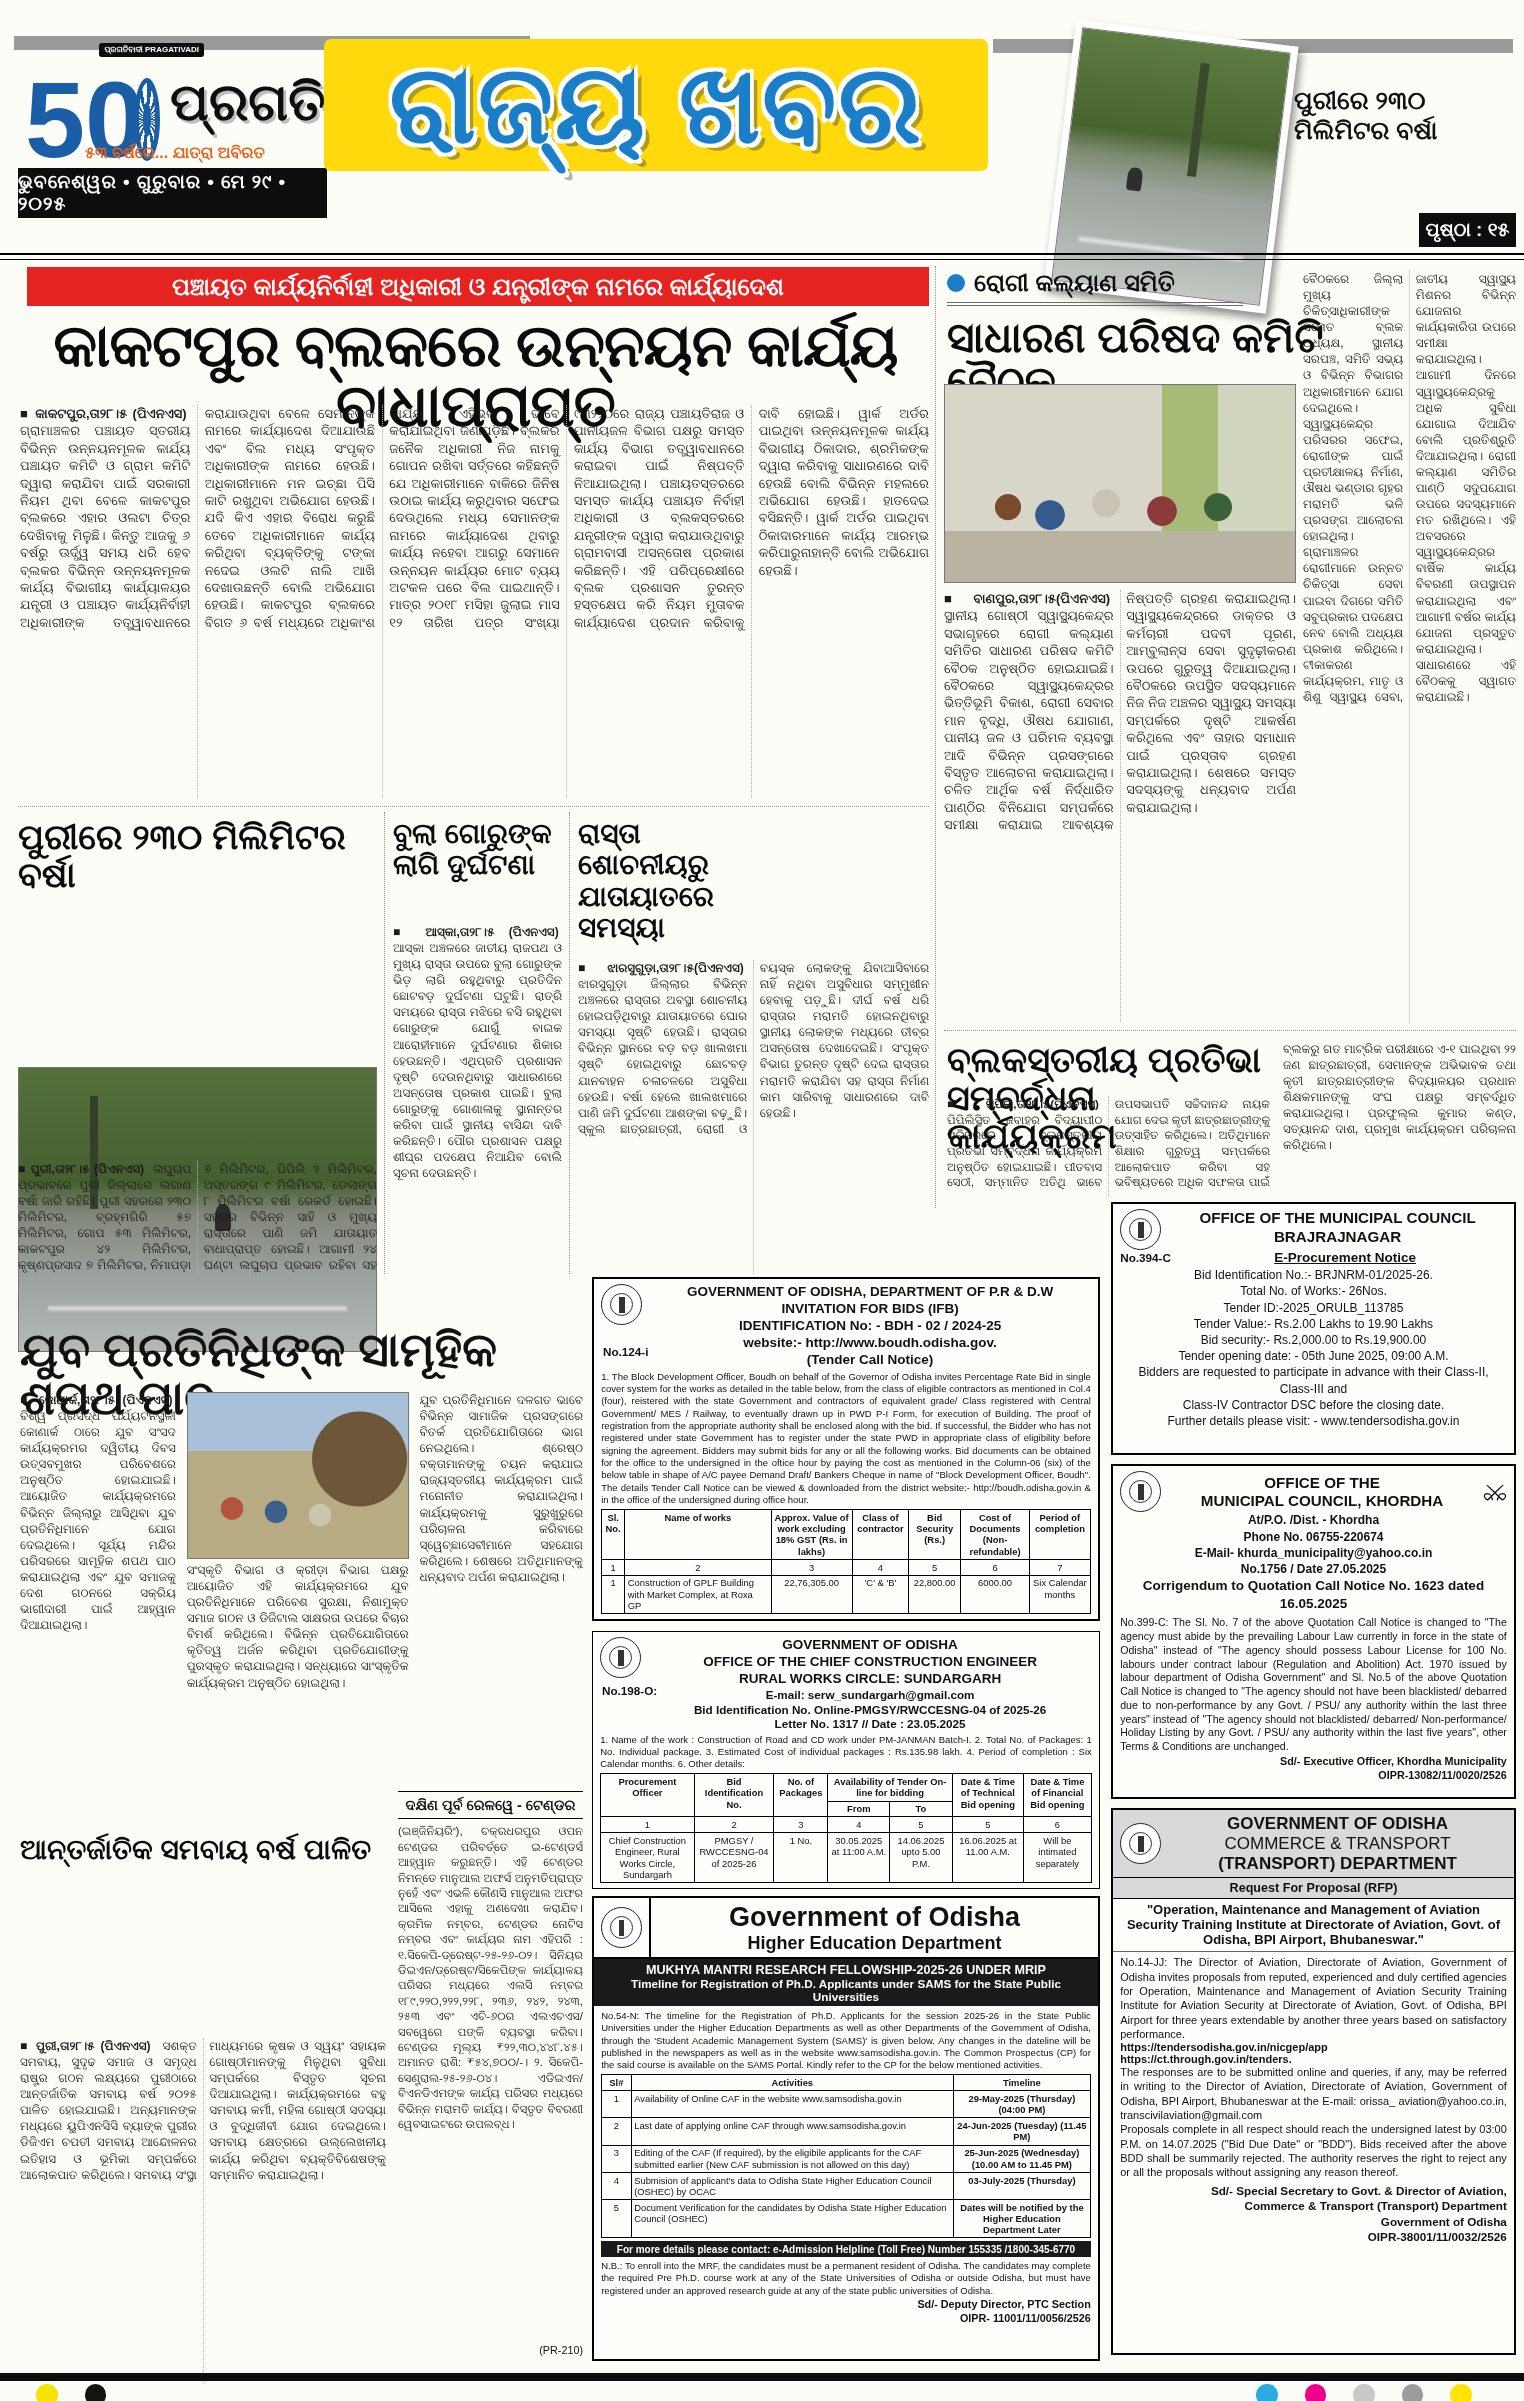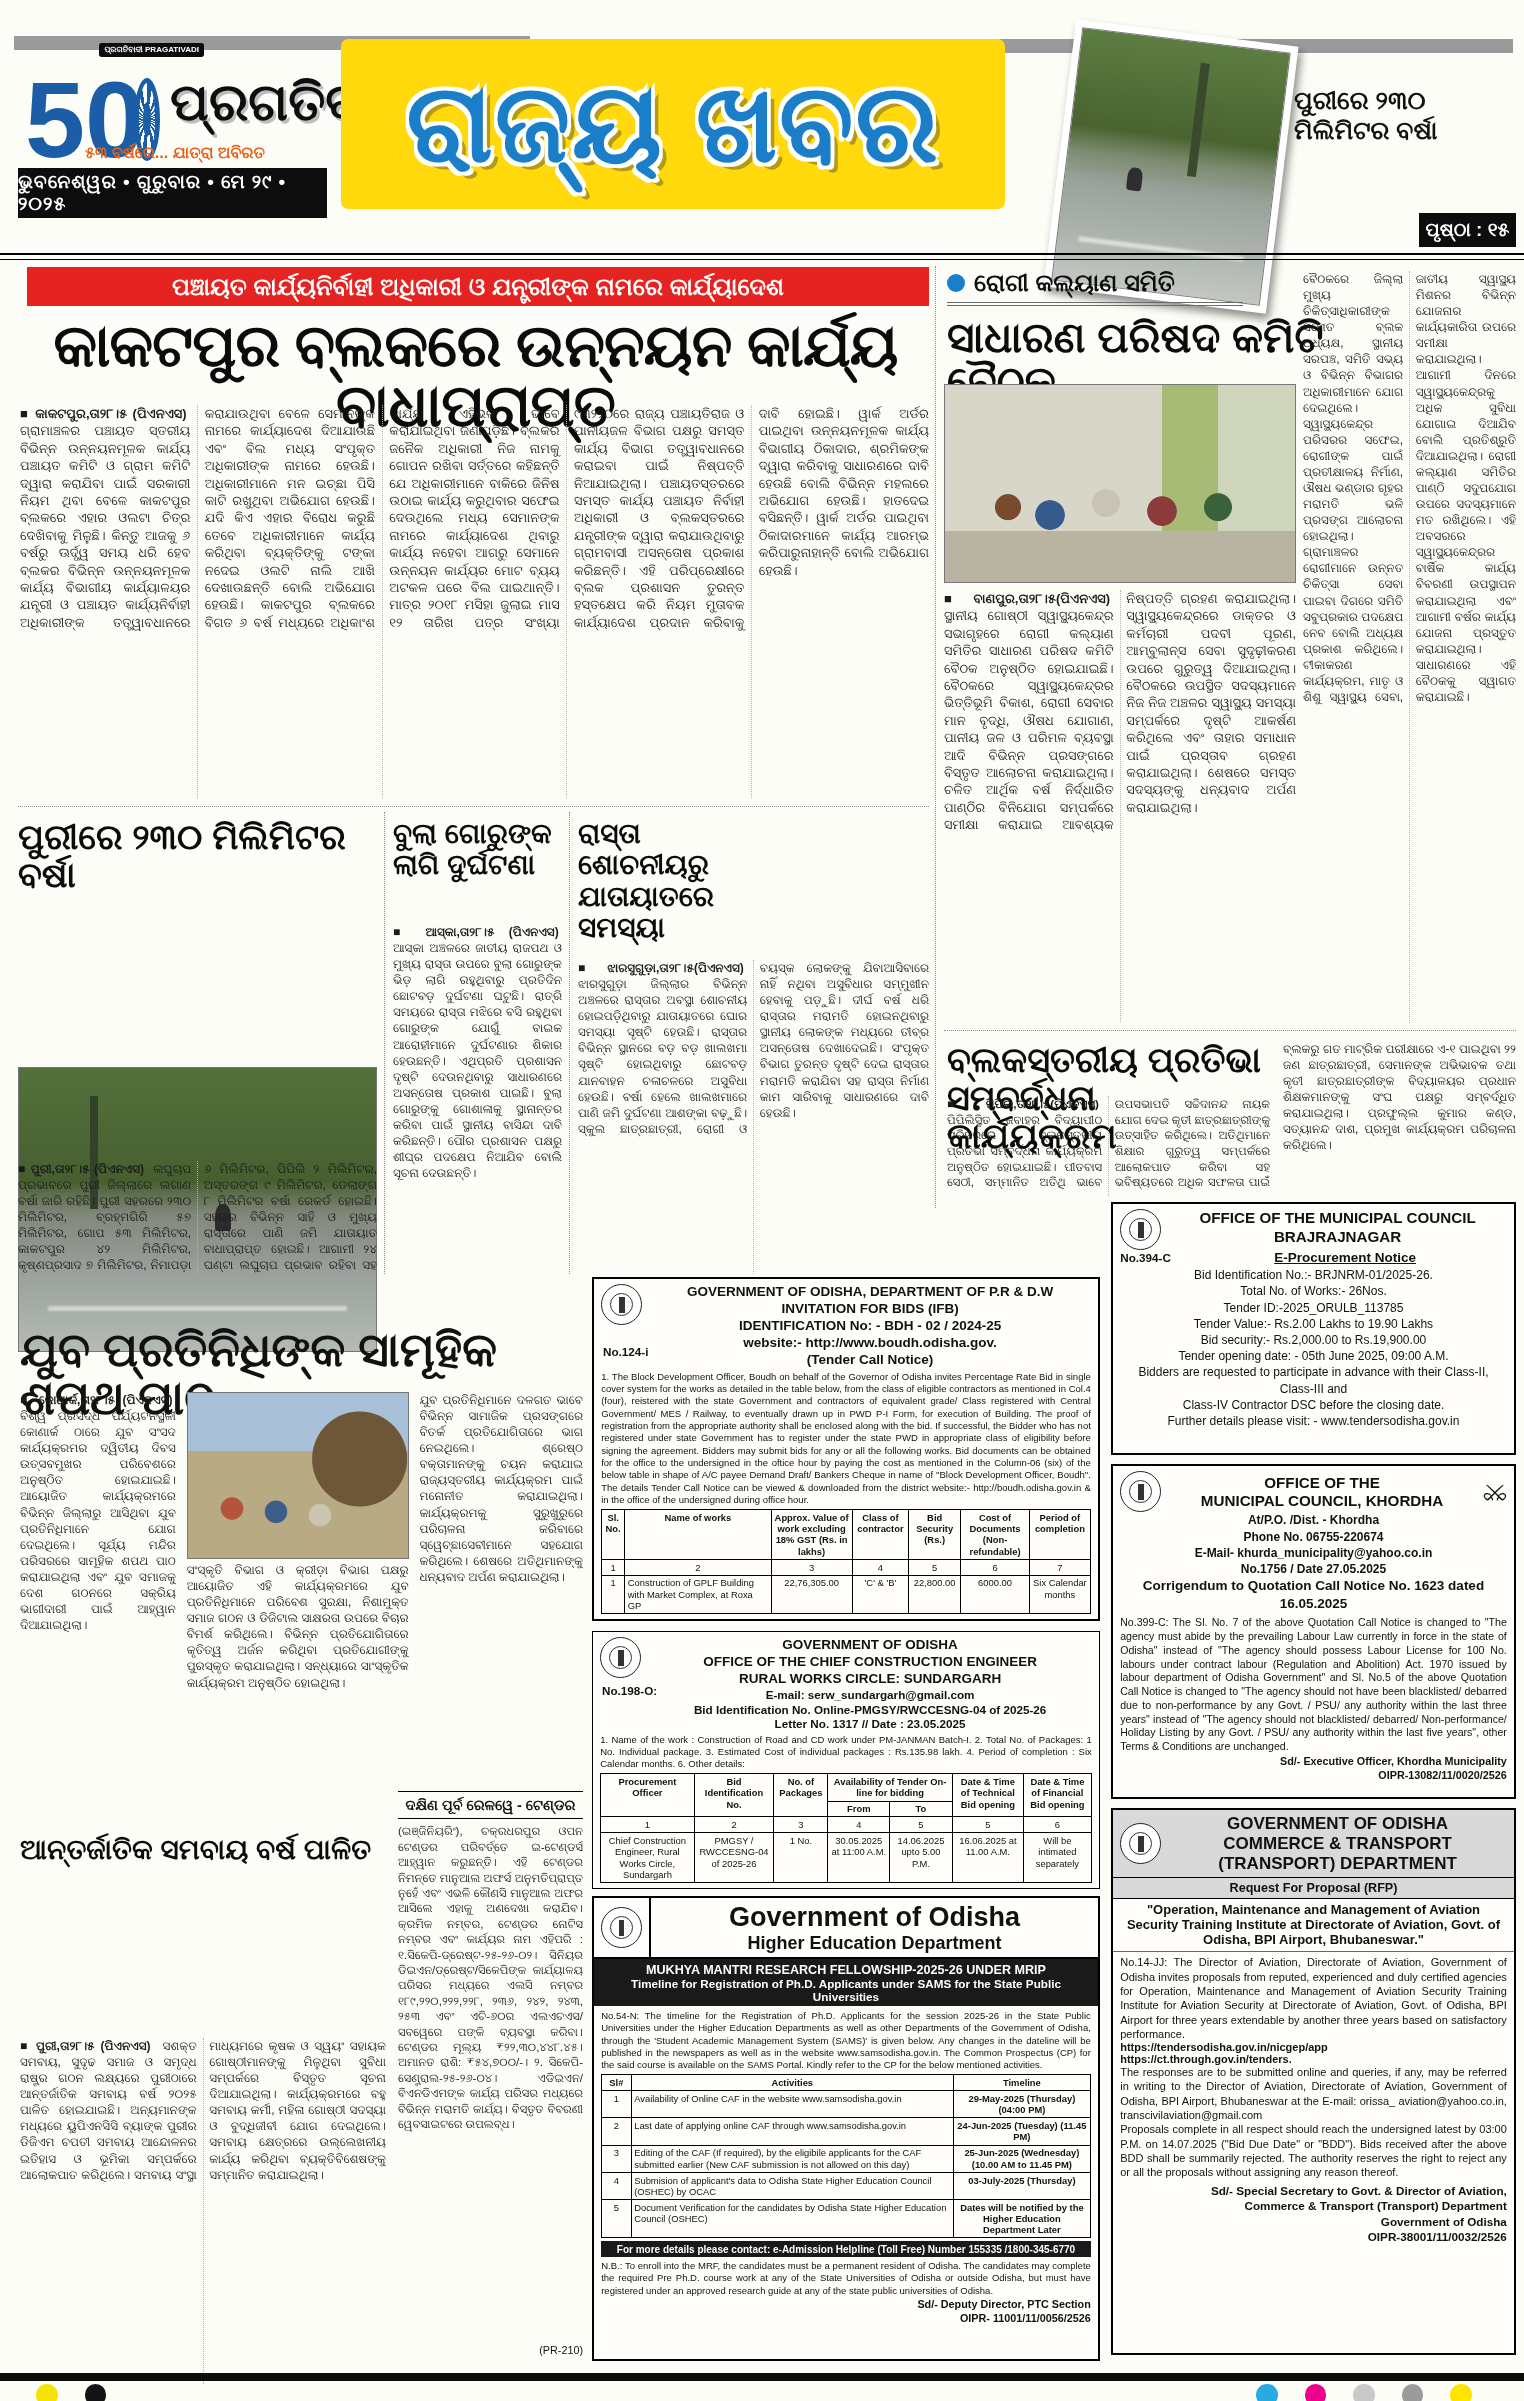--- a/index.html
+++ b/index.html
@@ -68,21 +68,21 @@
     <div style="font-size:108px;font-weight:900;color:#1b5ea6;line-height:1">50</div>
     <div class="wheel" style="width:83px;height:83px;margin-left:-10.8px"></div>
   </div>
   <div class="abs" style="left:99px;top:43px;background:#0d0d0d;color:#fff;font-size:8px;font-weight:bold;padding:1.8px 5.4px;border-radius:2.7px">ପ୍ରଗତିବାଦୀ PRAGATIVADI</div>
   <div class="abs" style="left:34px;top:176px;font-size:10.8px;font-weight:bold;color:#1b5ea6"><span>1971-2021</span> <span>YEARS</span></div>
   <div class="abs" style="left:170px;top:72px;font-size:52px;font-weight:900;color:#0d0d0d;text-shadow:2.7px 2.7px 0 #bdbdbd">ପ୍ରଗତିବାଦୀ</div>
   <div class="abs" style="left:85px;top:144px;font-size:16px;font-weight:bold;color:#e8611a">୫୩ ବର୍ଷରେ... ଯାତ୍ରା ଅବିରତ</div>
 
   <div class="abs datebar" style="left:18px;top:168px;width:309px;height:50px">ଭୁବନେଶ୍ୱର • ଗୁରୁବାର • ମେ ୨୯ • ୨୦୨୫</div>
 
-  <div class="abs titleband" style="left:341px;top:39px;width:664px;height:170px">
+  <div class="abs titleband" style="left:324px;top:39px;width:664px;height:132px">
     <div class="bigtitle">ରାଜ୍ୟ ଖବର</div>
   </div>
 
   <div class="abs pframe" style="left:1059px;top:32px;width:224px;height:269px;transform:rotate(7deg)">
     <div class="photo" style="width:100%;height:100%;background:
       linear-gradient(180deg,#5d7d43 0%,#49632f 38%,#7c8b70 48%,#9aa29b 60%,#aab1ab 78%,#c2c7c1 100%)">
       <div class="abs" style="left:58%;top:8%;width:9px;height:45%;background:#3a4a2c"></div>
       <div class="abs" style="left:30%;top:52%;width:14.4px;height:23px;background:#2e2e2e;border-radius:40% 40% 20% 20%"></div>
       <div class="abs" style="left:10%;top:82%;width:80%;height:4.5px;background:rgba(255,255,255,.55);filter:blur(0.9px)"></div>
     </div>
@@ -394,21 +394,21 @@
     <div class="bx-p" style="font-size:10.6px;margin-top:2.7px">No.399-C: The Sl. No. 7 of the above Quotation Call Notice is changed to "The agency must abide by the prevailing Labour Law currently in force in the state of Odisha" instead of "The agency should possess Labour License for 100 No. labours under contract labour (Regulation and Abolition) Act. 1970 issued by labour department of Odisha Government" and Sl. No.5 of the above Quotation Call Notice is changed to "The agency should not have been blacklisted/ debarred due to non-performance by any Govt. / PSU/ any authority within the last three years" instead of "The agency should not blacklisted/ debarred/ Non-performance/ Holiday Listing by any Govt. / PSU/ any authority within the last five years", other Terms &amp; Conditions are unchanged.</div>
     <div class="sign prelines">Sd/- Executive Officer, Khordha Municipality
 OIPR-13082/11/0020/2526</div>
   </div>
 
   <div class="abs box heavy" style="left:1111px;top:1808px;width:405px;height:547px;padding:0">
     <div class="gband" style="display:flex;align-items:center;gap:7.2px;padding:3.6px 7.2px">
       <div class="emblem"></div>
       <div style="flex:1;text-align:center">
         <div style="font-size:17px;font-weight:800">GOVERNMENT OF ODISHA</div>
-        <div style="font-size:17px;font-weight:700">COMMERCE &amp; TRANSPORT</div>
+        <div style="font-size:17px;font-weight:400">COMMERCE &amp; TRANSPORT</div>
         <div style="font-size:17px;font-weight:800">(TRANSPORT) DEPARTMENT</div>
       </div>
     </div>
     <div class="gband" style="font-size:12.6px;padding:2.7px">Request For Proposal (RFP)</div>
     <div class="bx-c" style="font-weight:bold;font-size:13px;padding:3.6px 7.2px;border-bottom:0.9px solid #666">"Operation, Maintenance and Management of Aviation Security Training Institute at Directorate of Aviation, Govt. of Odisha, BPI Airport, Bhubaneswar."</div>
     <div style="padding:3.6px 7.2px">
       <div class="bx-p" style="font-size:11px">No.14-JJ: The Director of Aviation, Directorate of Aviation, Government of Odisha invites proposals from reputed, experienced and duly certified agencies for Operation, Maintenance and Management of Aviation Security Training Institute for Aviation Security at Directorate of Aviation, Govt. of Odisha, BPI Airport for three years extendable by another three years based on satisfactory performance.</div>
       <div style="font-weight:bold;font-size:11px">https://tendersodisha.gov.in/nicgep/app</div>
       <div style="font-weight:bold;font-size:11px">https://ct.through.gov.in/tenders.</div>
       <div class="bx-p" style="font-size:11px">The responses are to be submitted online and queries, if any, may be referred in writing to the Director of Aviation, Directorate of Aviation, Government of Odisha, BPI Airport, Bhubaneswar at the E-mail: orissa_ aviation@yahoo.co.in, transcivilaviation@gmail.com</div>

